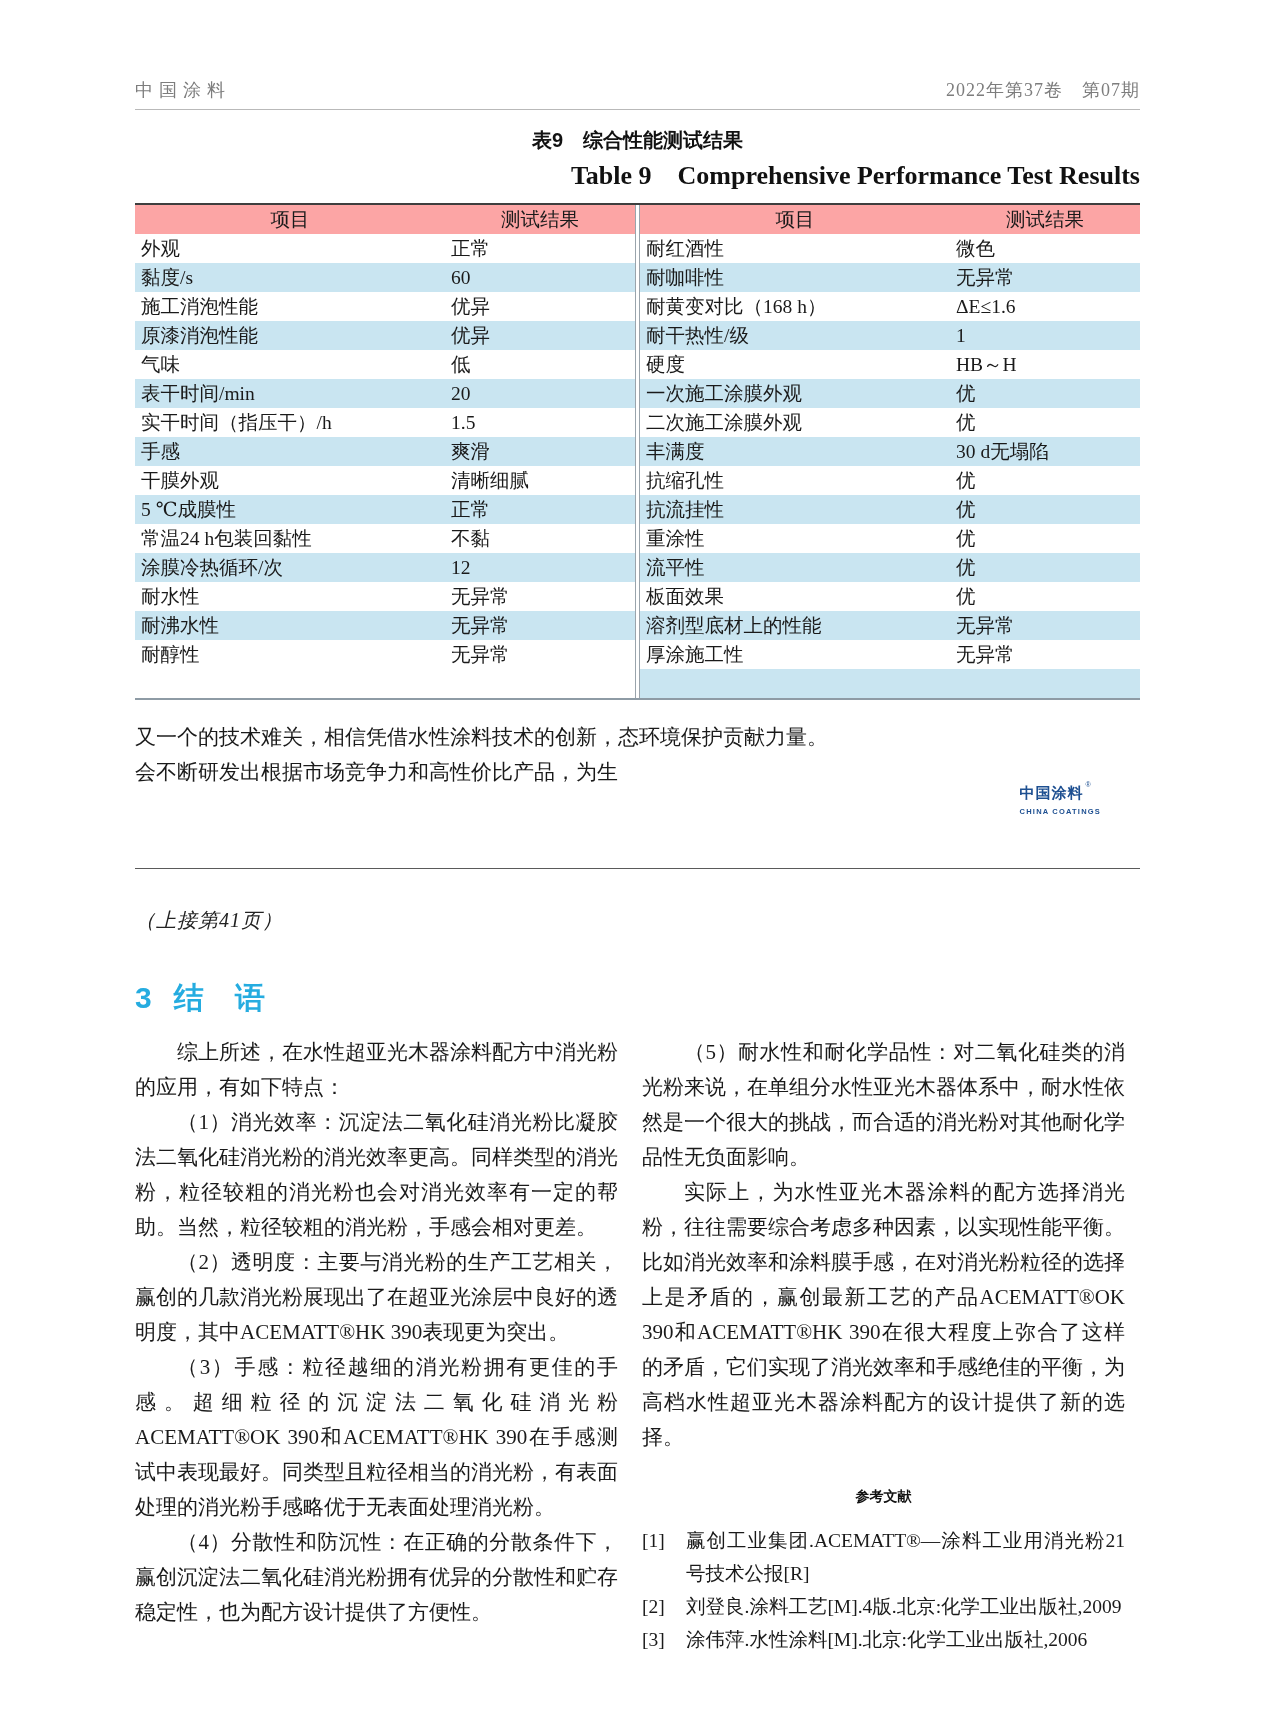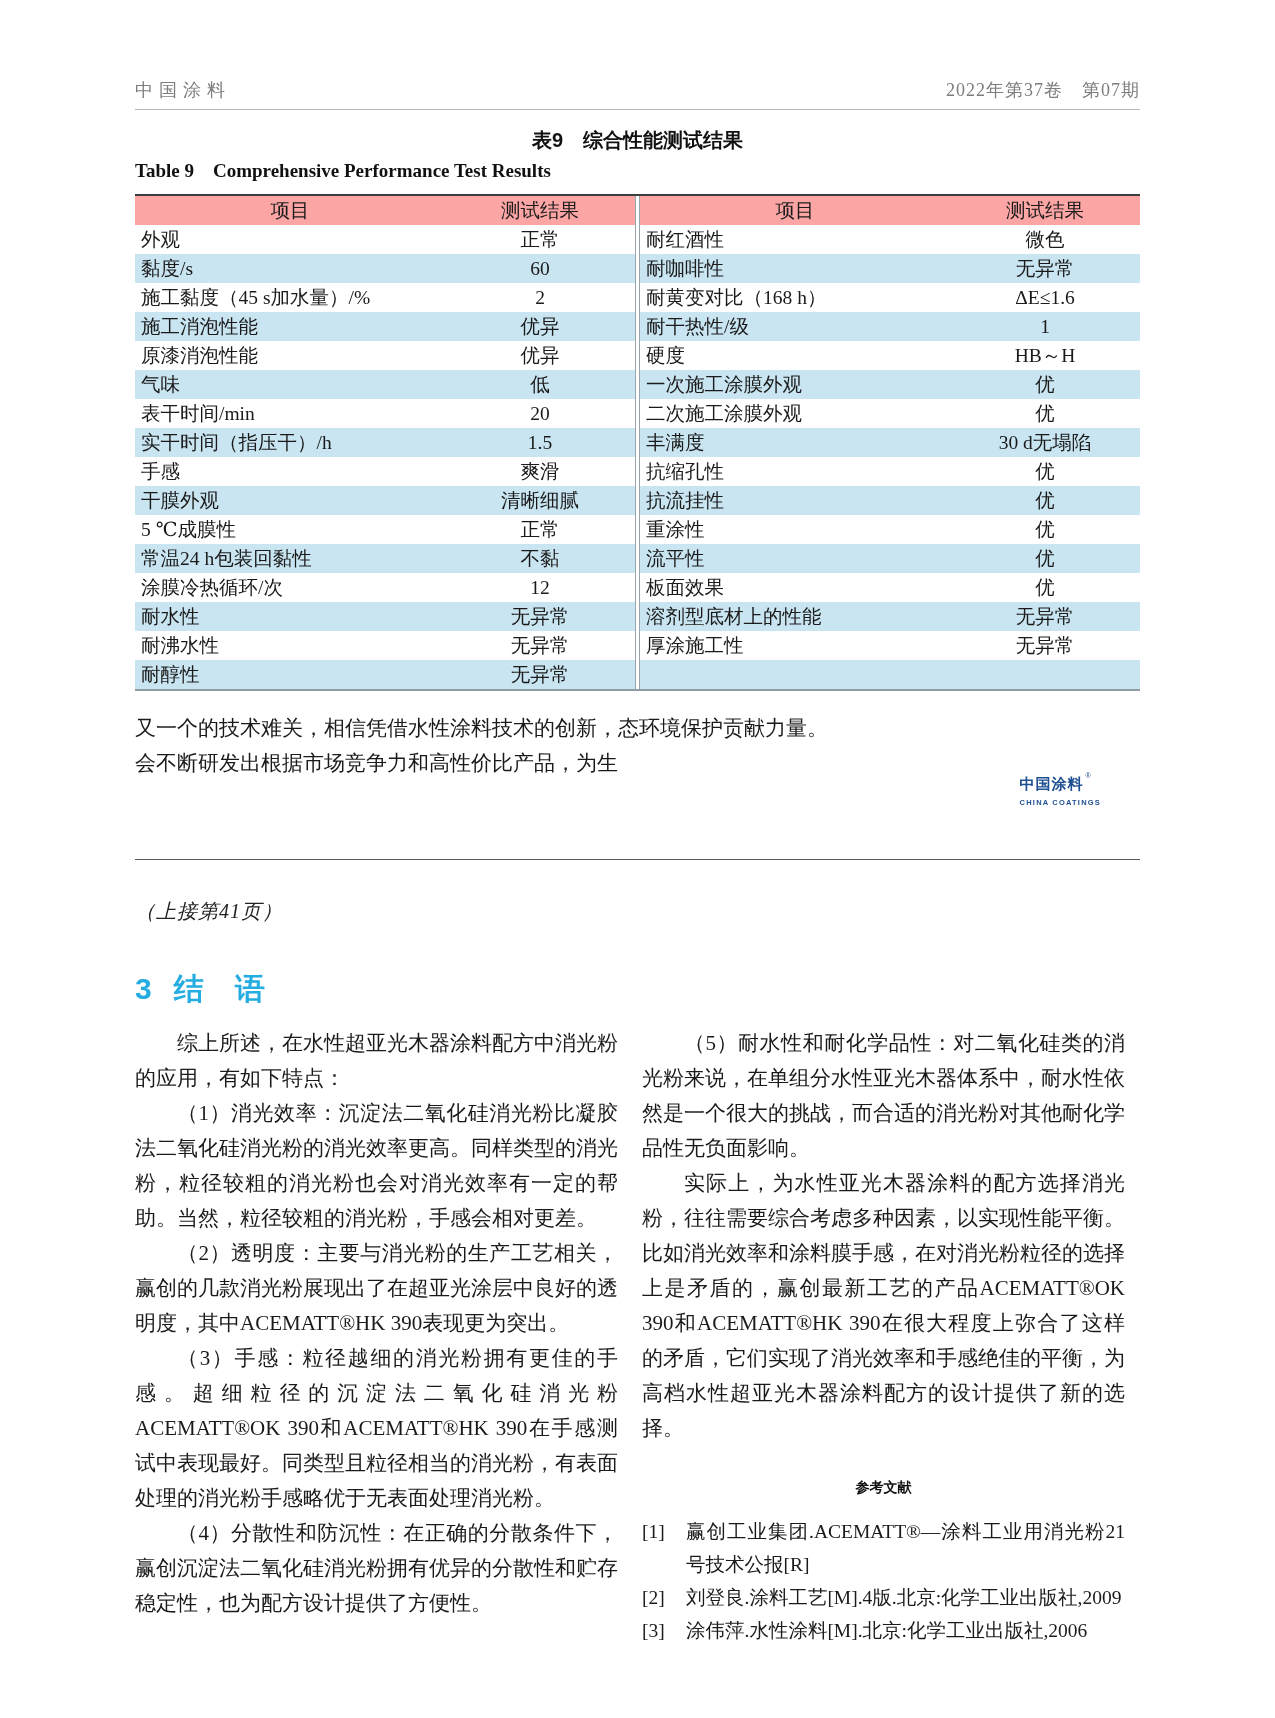--- a/index.html
+++ b/index.html
@@ -26,22 +26,22 @@
   .issue-info { letter-spacing: 1px; }
   .head-rule { border: none; border-top: 1px solid #b9b9b9; margin-top: 7px; }
 
   
   .tbl-caption-zh {
     margin-top: 17px; text-align: center;
     font-family: "Liberation Sans", "DejaVu Sans", sans-serif;
     font-weight: bold; font-size: 20px; color: #111;
   }
   .tbl-caption-en {
-    margin-top: 4px; text-align: left;
-    font-weight: bold; font-size: 19px; color: #111;
+    margin-top: 4px; text-align: right;
+    font-weight: bold; font-size: 26px; color: #111;
   }
 
   
   .perf-table-wrap {
     margin-top: 10px;
     display: flex;
     border-top: 2.5px solid #3e3e3e;
     border-bottom: 2.5px solid #8e9ba5;
   }
   .half { flex: 1 1 50%; }
@@ -49,21 +49,21 @@
   .half-right { border-left: 1px solid #9aa4ac; margin-left: 3px; }
   table.perf { width: 100%; border-collapse: collapse; table-layout: fixed; }
   table.perf th, table.perf td {
     height: 29px; font-size: 19.5px; font-weight: normal;
     padding: 0 6px; white-space: nowrap; overflow: hidden;
   }
   table.perf th { background: #fca5a5; text-align: center; }
   table.perf col.c1 { width: 62%; }
   table.perf col.c2 { width: 38%; }
   td.c-item  { text-align: left; padding-left: 22px; }
-  td.c-result{ text-align: center; }
+  td.c-result{ }
   table.perf tbody tr:nth-child(even) td { background: #c9e5f1; }
 
   
   .intro-cols { margin-top: 20px; display: flex; }
   .intro-col { width: 483px; font-size: 21px; line-height: 35px; text-align: justify; }
   .intro-right { display: flex; flex-direction: column; }
 
   
   .brand { align-self: flex-end; text-align: left; margin-top: 26px; line-height: 1; }
   .brand .zh {
@@ -143,24 +143,20 @@
             </tr>
           </thead>
           <tbody>
               <tr>
                 <td class="c-item">外观</td>
                 <td class="c-result">正常</td>
               </tr>
               <tr>
                 <td class="c-item">黏度/s</td>
                 <td class="c-result">60</td>
-              </tr>
-              <tr>
-                <td class="c-item">施工黏度（45 s加水量）/%</td>
-                <td class="c-result">2</td>
               </tr>
               <tr>
                 <td class="c-item">施工消泡性能</td>
                 <td class="c-result">优异</td>
               </tr>
               <tr>
                 <td class="c-item">原漆消泡性能</td>
                 <td class="c-result">优异</td>
               </tr>
               <tr>

